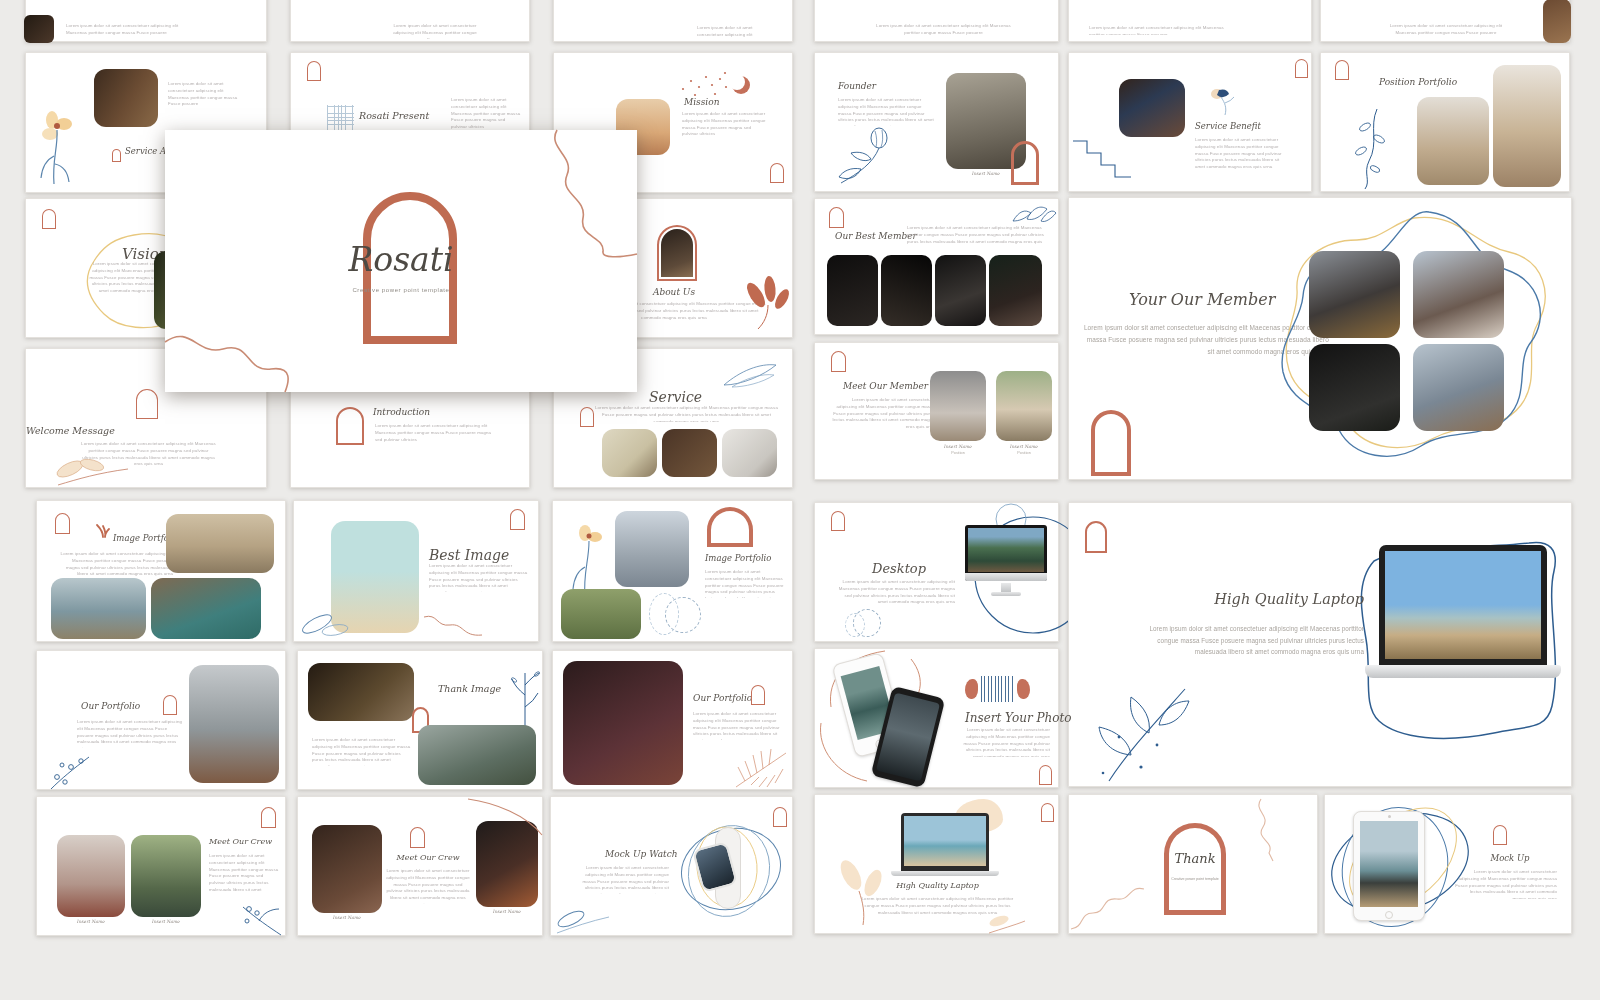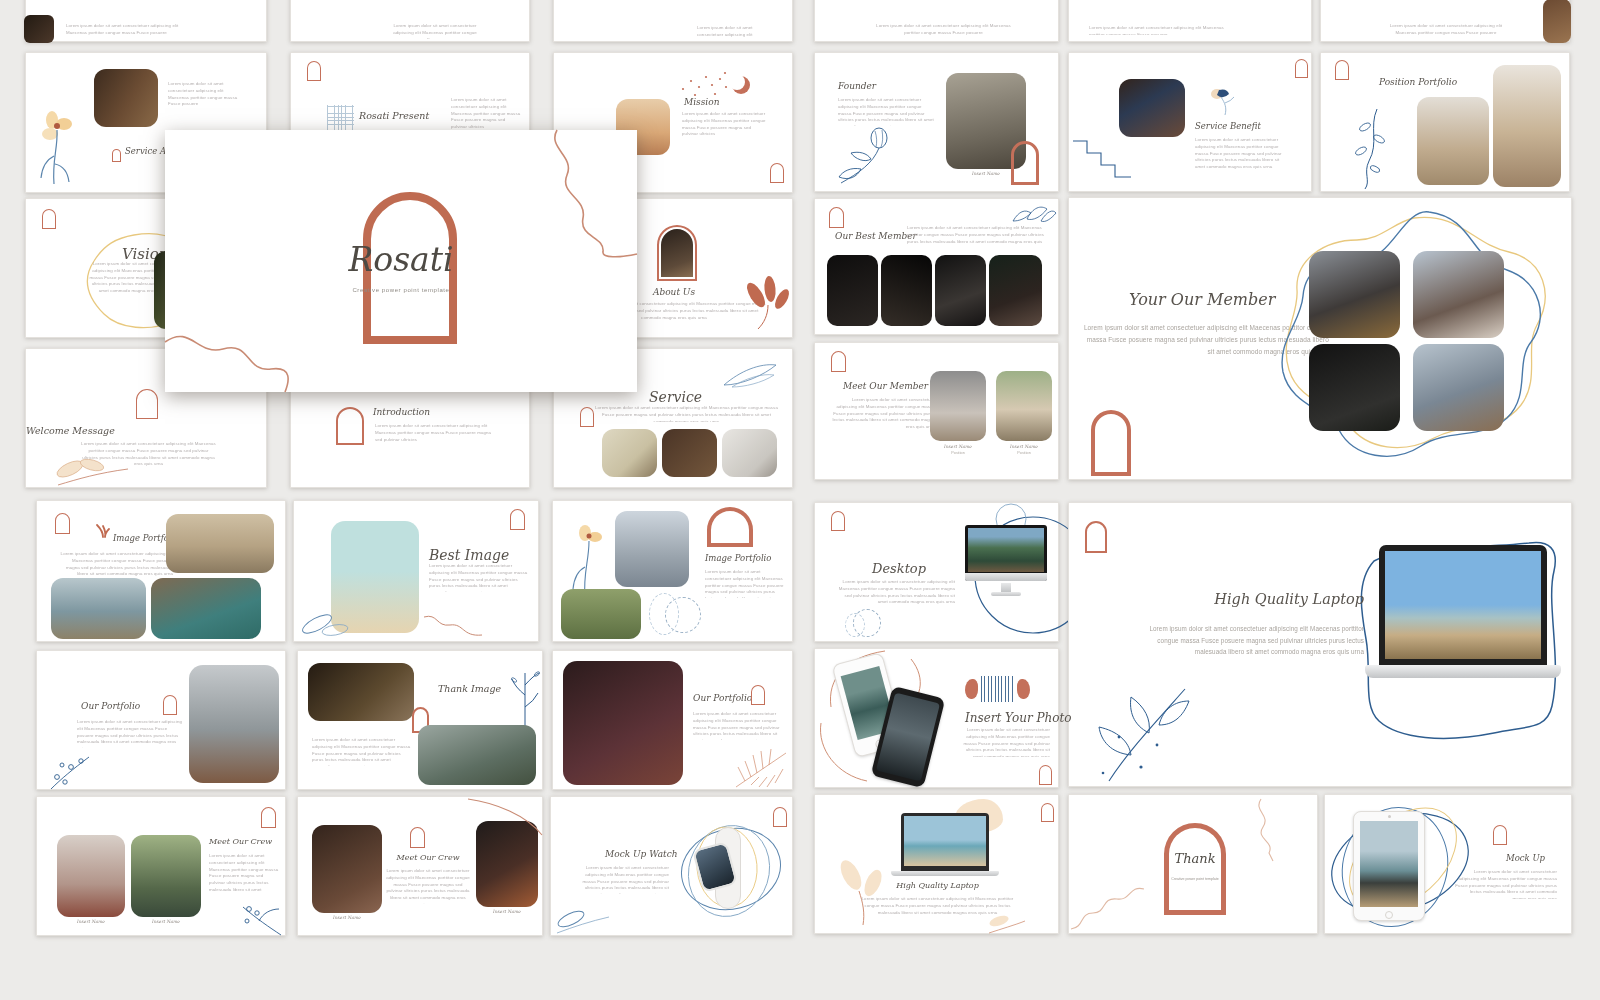--- a/index.html
+++ b/index.html
@@ -452,21 +452,21 @@
     <ellipse cx="75" cy="66" rx="70" ry="47" transform="rotate(-18 75 66)" fill="none" stroke="#2e5d8f" stroke-width="1.2"></ellipse>
     <ellipse cx="70" cy="70" rx="52" ry="60" transform="rotate(16 70 70)" fill="none" stroke="#4a79a8" stroke-width="1"></ellipse>
     <ellipse cx="78" cy="62" rx="62" ry="40" transform="rotate(-42 78 62)" fill="none" stroke="#e8c87e" stroke-width="1"></ellipse>
   </svg>
   <div class="abs" style="left:28px;top:16px;width:72px;height:110px;background:#fafafa;border:1px solid #e0ddd9;border-radius:8px;box-shadow:0 1px 3px rgba(0,0,0,.18)">
     <div class="abs" style="left:34px;top:3px;width:3px;height:3px;background:#cfccc8;border-radius:50%"></div>
     <div class="abs" style="left:6px;top:9px;width:58px;height:86px;background:linear-gradient(180deg,#b6c9d2 35%,#6b8f96 58%,#3a3f3c 72%,#b59c76)"></div>
     <div class="abs" style="left:31px;top:99px;width:8px;height:8px;border:1px solid #d8d5d0;border-radius:50%"></div>
   </div>
   <div class="arch" style="left:168px;top:30px;width:14px;height:20px"></div>
-  <div class="script" style="left:150px;top:58px;width:70px;text-align:right;font-size:8.5px">Mock Up</div>
+  <div class="script" style="left:150px;top:58px;width:70px;text-align:center;font-size:8.5px">Mock Up</div>
   <div class="body" style="left:130px;top:74px;width:102px;height:30px;text-align:right">Lorem ipsum dolor sit amet consectetuer adipiscing elit Maecenas porttitor congue massa Fusce posuere magna sed pulvinar ultricies purus lectus malesuada libero sit amet commodo magna eros quis urna</div>
 </div>
 
 <div class="card" style="left:165px;top:130px;width:472px;height:262px;z-index:50;border:none;box-shadow:0 5px 18px rgba(90,80,70,.5)">
   <svg class="deco" style="left:378px;top:0" width="94" height="135" viewBox="0 0 94 135">
     <path d="M14,0 C4,18 32,26 24,45 C16,64 44,68 40,88 C36,108 62,106 60,122 C59,128 76,128 94,124" fill="none" stroke="#c98b74" stroke-width="1.6"></path>
   </svg>
   <svg class="deco" style="left:0;top:192px" width="152" height="70" viewBox="0 0 152 70">
     <path d="M0,20 C26,2 32,34 58,27 C86,19 80,50 106,47 C128,44 124,60 120,70" fill="none" stroke="#c98b74" stroke-width="1.6"></path>
   </svg>

